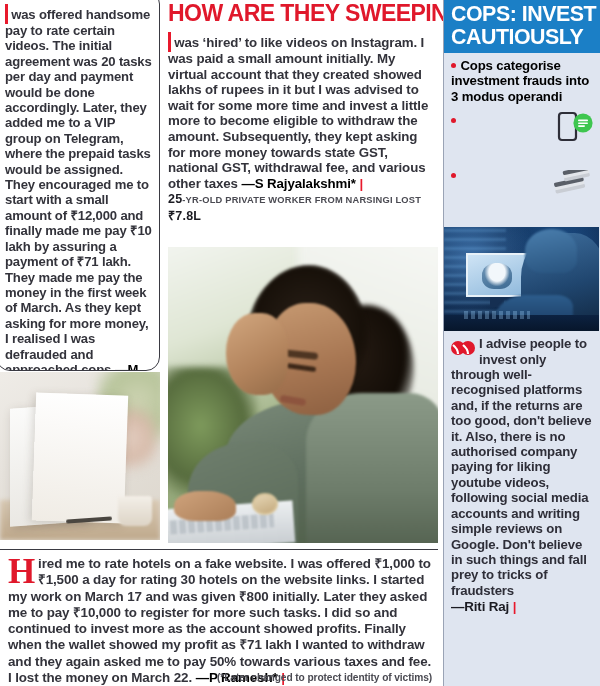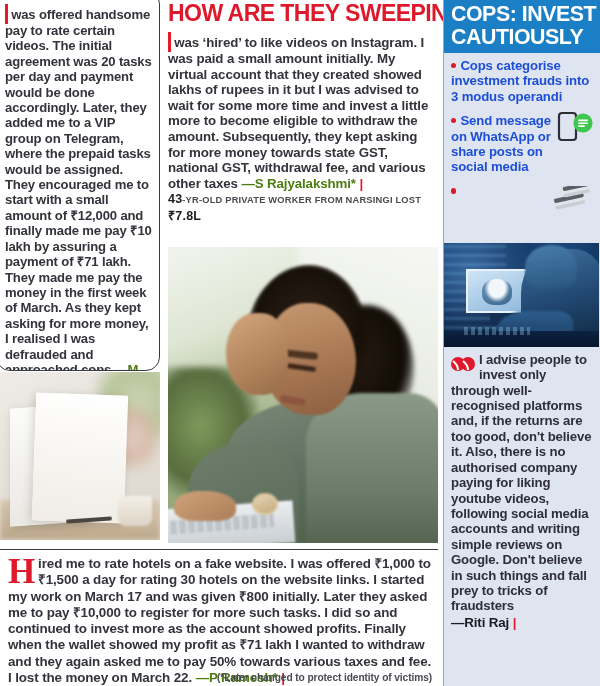--- a/index.html
+++ b/index.html
@@ -32,21 +32,21 @@
     font-size:13.1px;line-height:15.4px;
     font-weight:600;
     letter-spacing:-0.15px;
     color:#33333b;
   }
   .dropbar{
     display:inline-block;width:3.2px;height:20px;
     background:#e8192c;vertical-align:-4px;margin-right:3px;
     position:relative;top:1px;
   }
-  .byline{font-weight:bold;color:#4d7c0f;}
+  .byline{font-weight:bold;color:#000000;}
   .pipe{color:#e8192c;font-weight:bold;}
   .lostline{font-size:9.3px;font-weight:bold;color:#4a4a52;letter-spacing:0.2px;}
   .lostamt{font-size:12.5px;color:#1b1b22;}
 
   
   #left-photo{
     position:absolute;left:0;top:372px;width:160px;height:168px;
     overflow:hidden;
     background:linear-gradient(150deg,#efece7 0%,#e6e2dc 40%,#dcd6cc 100%);
   }
@@ -237,21 +237,21 @@
     background:#1b7fc6;color:#fff;
     padding:3px 1px 5px 7px;
   }
   .rc-header-line{
     font-size:22.5px;line-height:22.5px;font-weight:bold;letter-spacing:-0.5px;
     transform:scaleX(.95);transform-origin:left center;white-space:nowrap;
   }
   .rc-bullets{padding:5px 7px 2px 7px;}
   .rc-bullet{
     font-size:13.2px;line-height:15.4px;font-weight:600;
-    color:#1d4ed8;letter-spacing:-0.15px;margin-bottom:9px;
+    color:#000000;letter-spacing:-0.15px;margin-bottom:9px;
     position:relative;
   }
   .bdot{
     display:inline-block;width:5.4px;height:5.4px;border-radius:50%;
     background:#e0182b;margin-right:4px;vertical-align:2px;
   }
   .wa-icon{position:absolute;right:-2px;top:-2px;width:38px;height:32px;}
   .cash-icon{position:absolute;right:-1px;top:2px;width:42px;height:34px;}
 
   #hacker-photo{
@@ -345,21 +345,21 @@
       <div class="lp-pen"></div>
       <div class="lp-cup"></div>
     </div>
   </div>
 
   <div id="center-col">
     <div class="kicker">HOW ARE THEY SWEEPING</div>
 
     <div class="center-text">
       <span class="dropbar"></span><span>was ‘hired’ to like videos on Instagram. I was paid a small amount initially. My virtual account that they created showed lakhs of rupees in it but I was advised to wait for some more time and invest a little more to become eligible to withdraw the amount. Subsequently, they kept asking for more money towards state GST, national GST, withdrawal fee, and various other taxes </span><span class="byline">—S Rajyalakshmi*</span><span class="pipe"> |</span>
-      <div class="lostline" style="margin-top:1px"><span class="lostamt">43</span><span>-YR-OLD PRIVATE WORKER FROM NARSINGI LOST </span><span class="lostamt">₹7.8L</span></div>
+      <div class="lostline" style="margin-top:1px"><span class="lostamt">25</span><span>-YR-OLD PRIVATE WORKER FROM NARSINGI LOST </span><span class="lostamt">₹7.8L</span></div>
     </div>
 
     <div id="center-photo">
       <div class="cp-bgl"></div>
       <div class="cp-bgr"></div>
       <div class="cp-leaf"></div>
       <div class="cp-hairback"></div>
       <div class="cp-shirt"></div>
       <div class="cp-shirt2"></div>
       <div class="cp-arm"></div>
@@ -391,21 +391,21 @@
       <div class="rc-header-line">CAUTIOUSLY</div>
     </div>
 
     <div class="rc-bullets">
 
       <div class="rc-bullet">
         <span class="bdot"></span><span>Cops categorise investment frauds into 3 modus operandi</span>
       </div>
 
       <div class="rc-bullet" style="padding-right:34px;min-height:46px">
-        <span class="bdot"></span><span>Send message on WhatsApp or share posts on social media</span>
+        <span class="bdot"></span>
         <svg class="wa-icon" viewBox="0 0 38 32">
           <rect x="2" y="2" width="17" height="27" rx="3" fill="none" stroke="#2e2e38" stroke-width="2.2"></rect>
           <rect x="4.6" y="5.4" width="11.8" height="20" fill="#dfe5f0"></rect>
           <circle cx="26" cy="12" r="9.6" fill="#3ec64f"></circle>
           <rect x="21" y="8.6" width="10" height="1.7" rx=".8" fill="#ffffff"></rect>
           <rect x="21" y="11.4" width="10" height="1.7" rx=".8" fill="#ffffff"></rect>
           <rect x="21" y="14.2" width="7" height="1.7" rx=".8" fill="#ffffff"></rect>
         </svg>
       </div>
 

